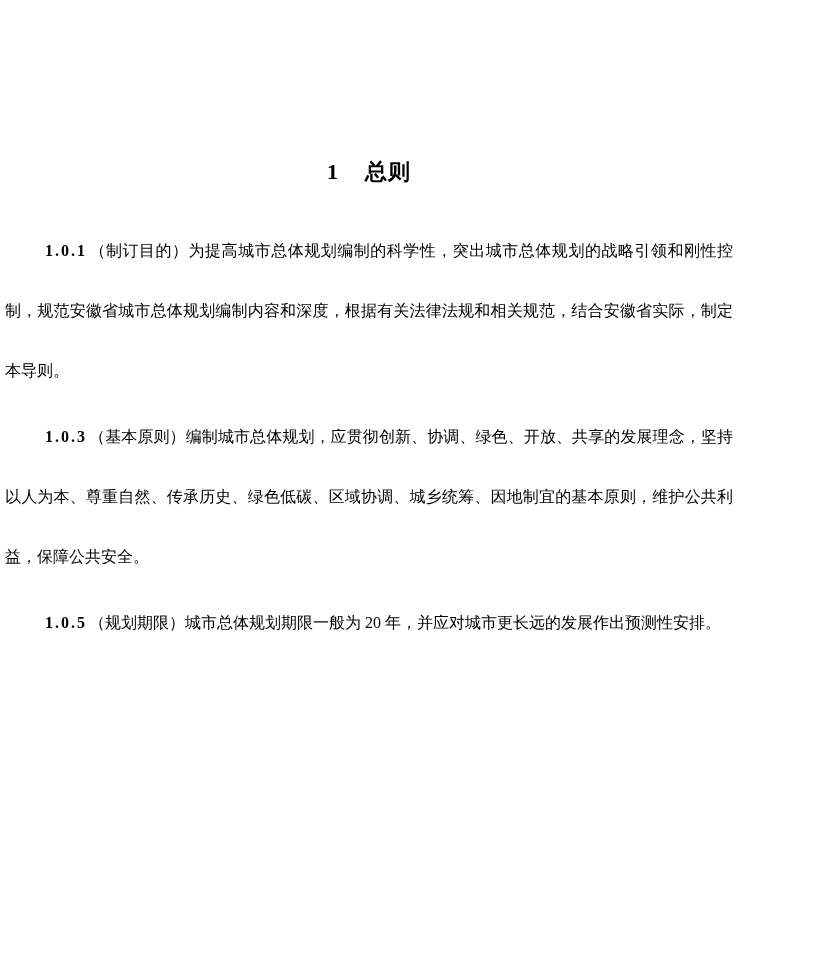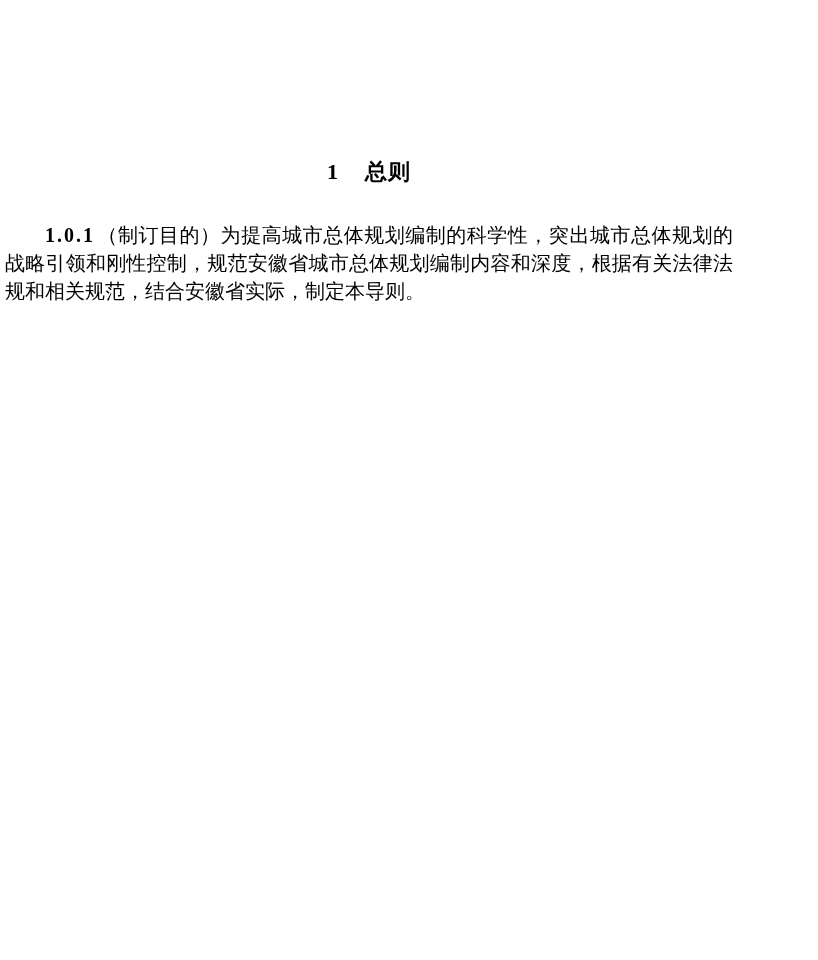--- a/index.html
+++ b/index.html
@@ -22,22 +22,22 @@
     letter-spacing: 1px;
   }
   .title-gap {
     display: inline-block;
     width: 26px;
   }
   .doc-body {
     margin-top: 35px;
   }
   .para {
-    font-size: 20px;
-    line-height: 28px;
+    font-size: 16px;
+    line-height: 60px;
     text-align: justify;
     text-indent: 40px;
     margin-bottom: 6px;
   }
   .clause-num {
     font-weight: bold;
     letter-spacing: 2px;
     padding-right: 2px;
     white-space: nowrap;
   }
@@ -51,18 +51,20 @@
 
 <div class="page">
 
   <h1 class="doc-title"><span>1</span><span class="title-gap"></span><span>总则</span></h1>
 
   <div class="doc-body">
 
     <p class="para"><span class="clause-num">1.0.1</span><span class="clause-body">（制订目的）为提高城市总体规划编制的科学性，突出城市总体规划的战略引领和刚性控制，规范安徽省城市总体规划编制内容和深度，根据有关法律法规和相关规范，结合安徽省实际，制定本导则。</span></p>
 
 
+    <p class="para"><span class="clause-num">1.0.3</span><span class="clause-body">（基本原则）编制城市总体规划，应贯彻创新、协调、绿色、开放、共享的发展理念，坚持以人为本、尊重自然、传承历史、绿色低碳、区域协调、城乡统筹、因地制宜的基本原则，维护公共利益，保障公共安全。</span></p>
 
 
+    <p class="para"><span class="clause-num">1.0.5</span><span class="clause-body">（规划期限）城市总体规划期限一般为 20 年，并应对城市更长远的发展作出预测性安排。</span></p>
 
 
   </div>
 </div>
 
 </body></html>

